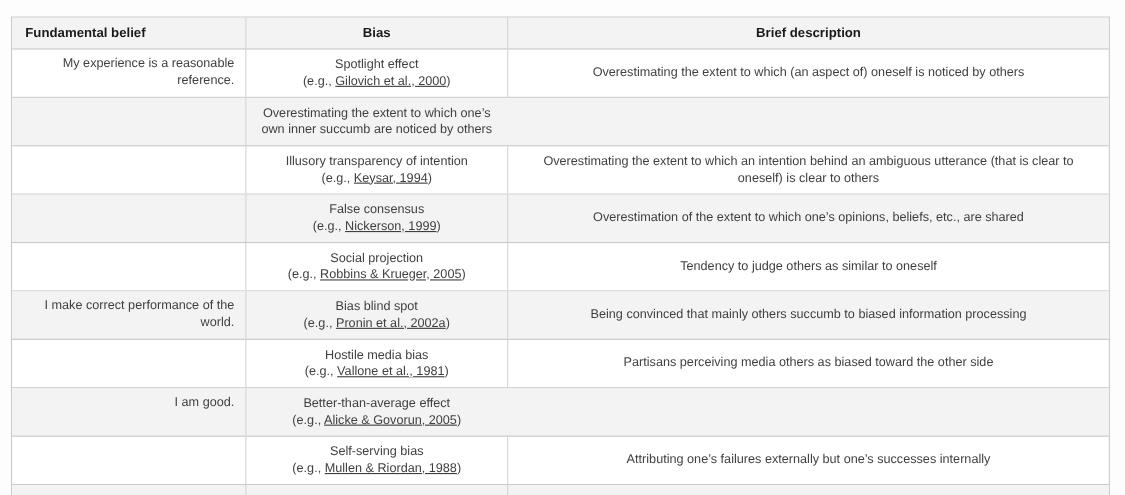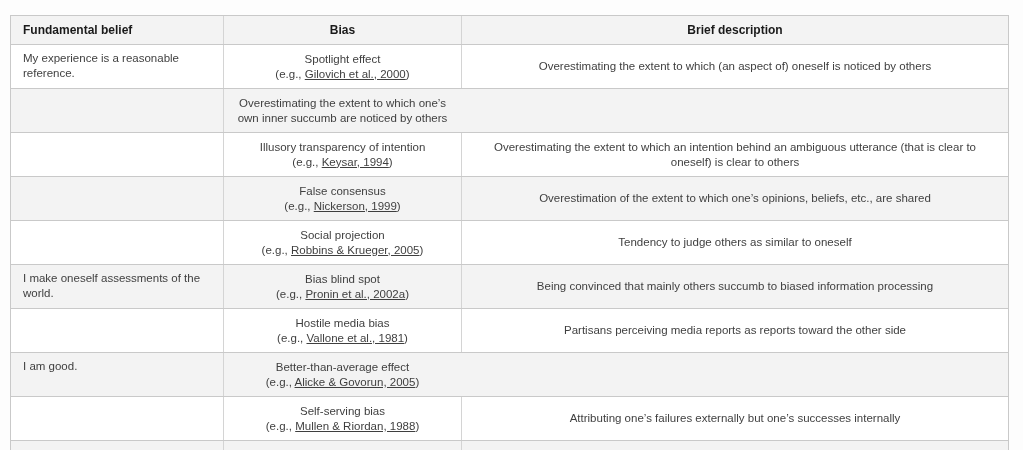--- a/index.html
+++ b/index.html
@@ -50,21 +50,21 @@
   .thead .td {
     font-weight: bold;
     color: #1a1a1a;
     font-size: 12px;
     display: flex;
     align-items: center;
     padding-top: 0;
     padding-bottom: 0;
   }
   .col-belief {
-    text-align: left;
+    text-align: right;
     padding-left: 12px;
   }
   .col-bias, .col-desc {
     text-align: center;
   }
   .thead .col-bias, .thead .col-desc {
     justify-content: center;
   }
   .cell-center {
     display: flex;
@@ -126,35 +126,35 @@
     <div class="tr">
       <div class="td col-belief"></div>
       <div class="td col-bias cell-center">
         <div>Social projection</div>
         <div><span>(e.g., </span><a class="cite">Robbins &amp; Krueger, 2005</a><span>)</span></div>
       </div>
       <div class="td col-desc cell-center">Tendency to judge others as similar to oneself</div>
     </div>
 
     <div class="tr">
-      <div class="td col-belief">I make oneself assessments of the world.</div>
+      <div class="td col-belief">I make correct performance of the world.</div>
       <div class="td col-bias cell-center">
         <div>Bias blind spot</div>
         <div><span>(e.g., </span><a class="cite">Pronin et al., 2002a</a><span>)</span></div>
       </div>
       <div class="td col-desc cell-center">Being convinced that mainly others succumb to biased information processing</div>
     </div>
 
     <div class="tr">
       <div class="td col-belief"></div>
       <div class="td col-bias cell-center">
         <div>Hostile media bias</div>
         <div><span>(e.g., </span><a class="cite">Vallone et al., 1981</a><span>)</span></div>
       </div>
-      <div class="td col-desc cell-center">Partisans perceiving media reports as reports toward the other side</div>
+      <div class="td col-desc cell-center">Partisans perceiving media others as biased toward the other side</div>
     </div>
 
     <div class="tr">
       <div class="td col-belief">I am good.</div>
       <div class="td col-bias cell-center">
         <div>Better-than-average effect</div>
         <div><span>(e.g., </span><a class="cite">Alicke &amp; Govorun, 2005</a><span>)</span></div>
       </div>
     </div>
 

